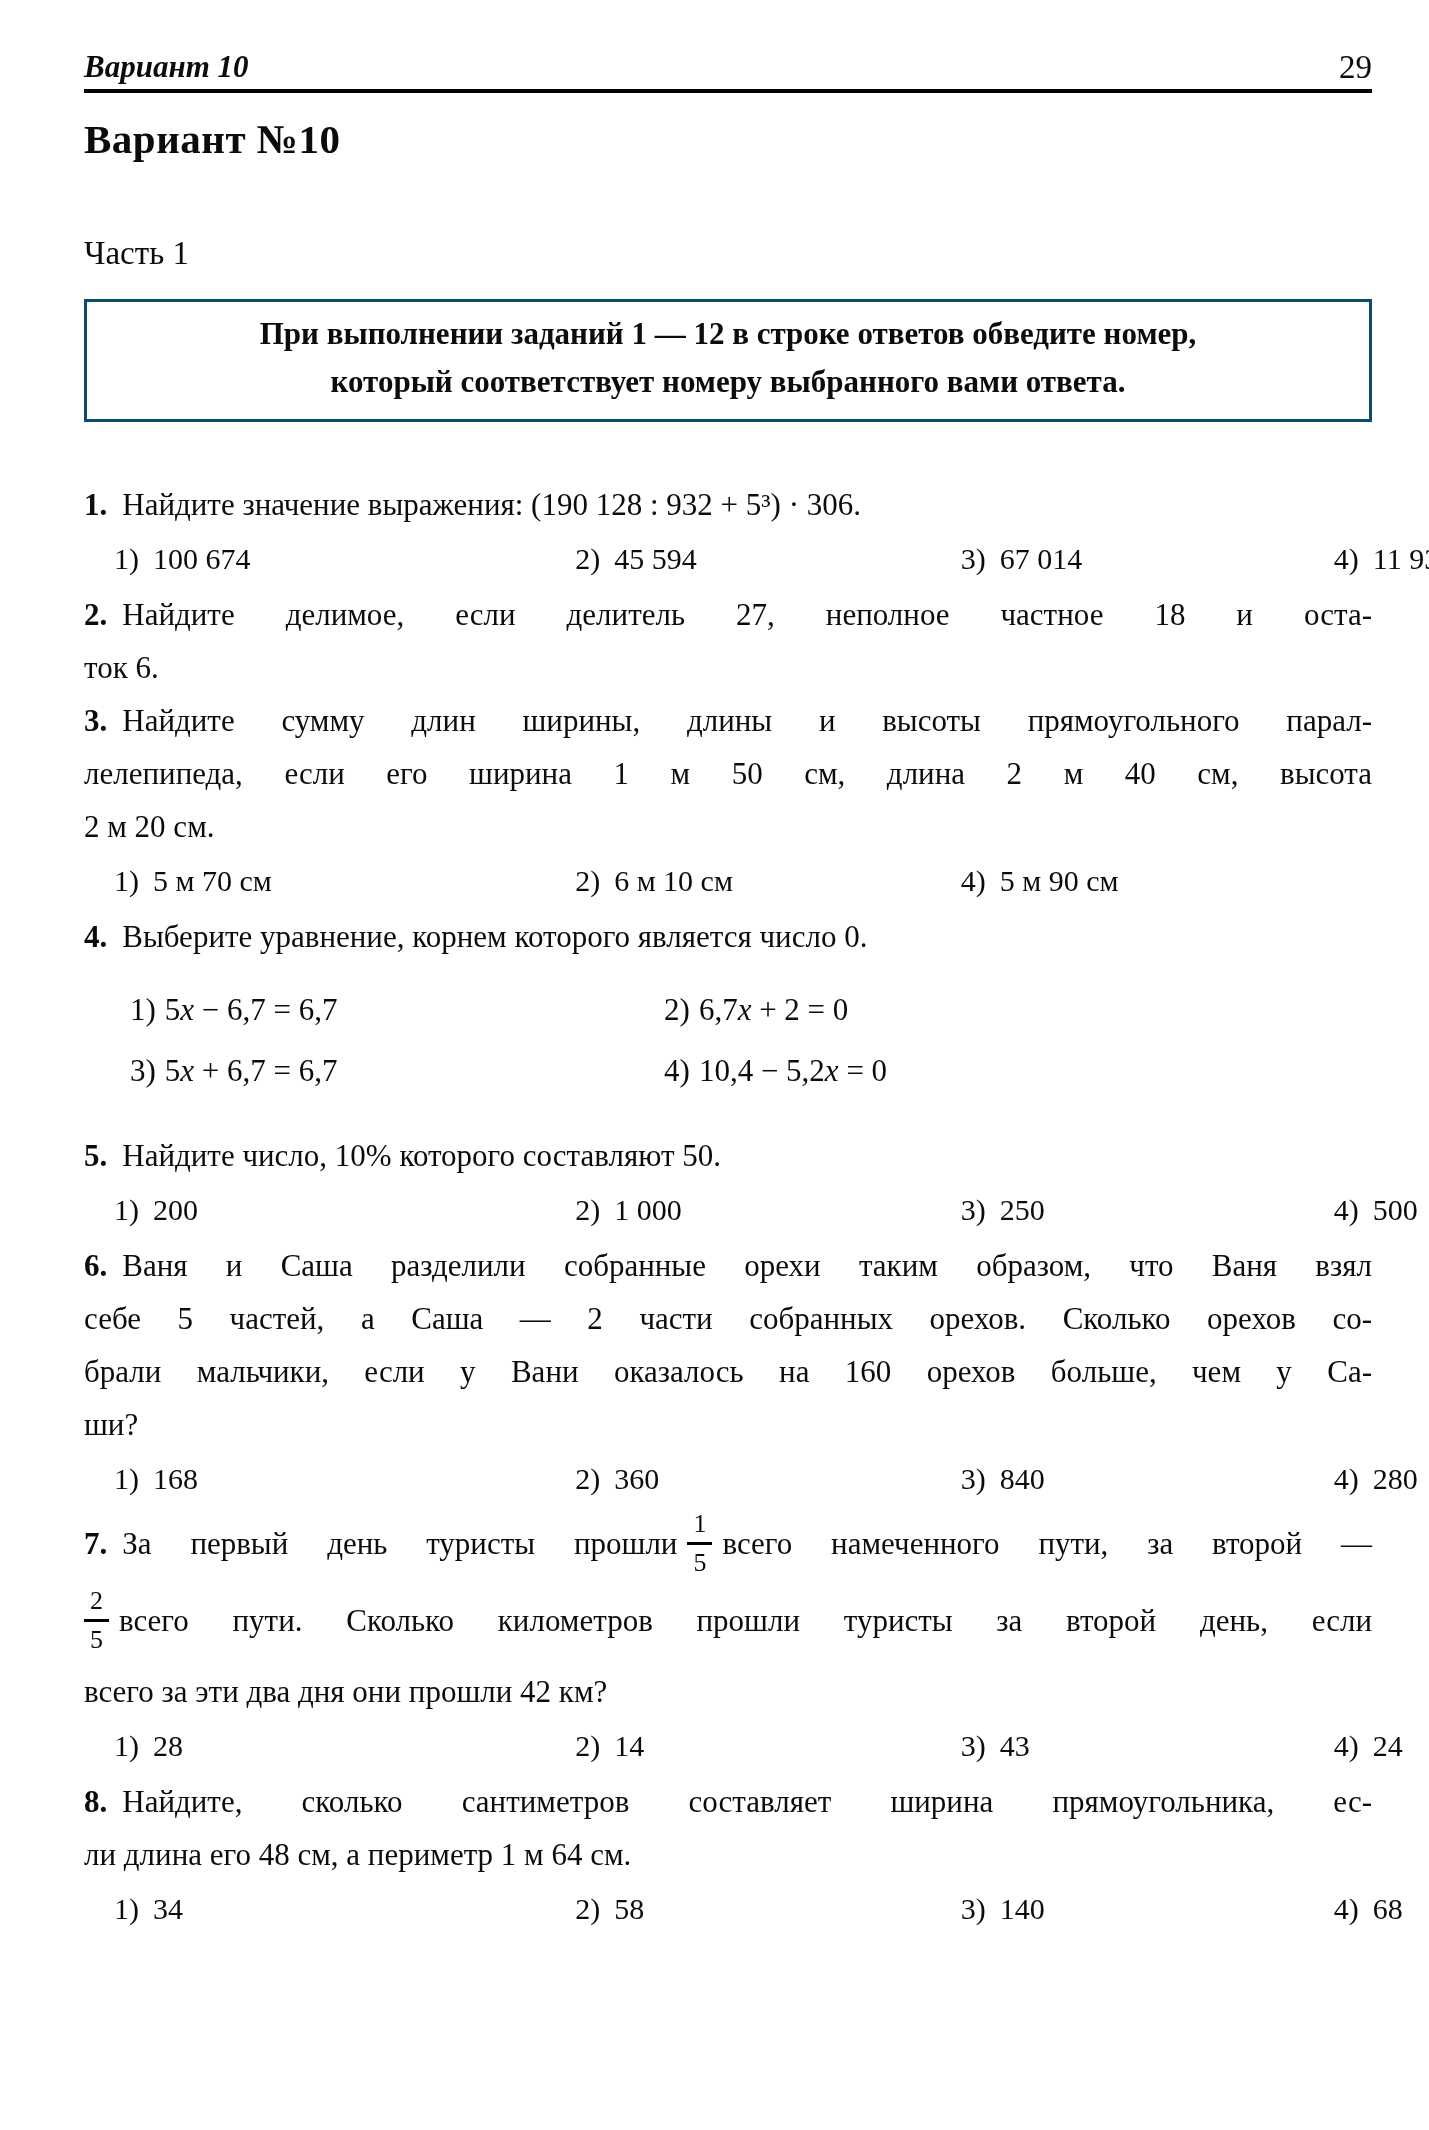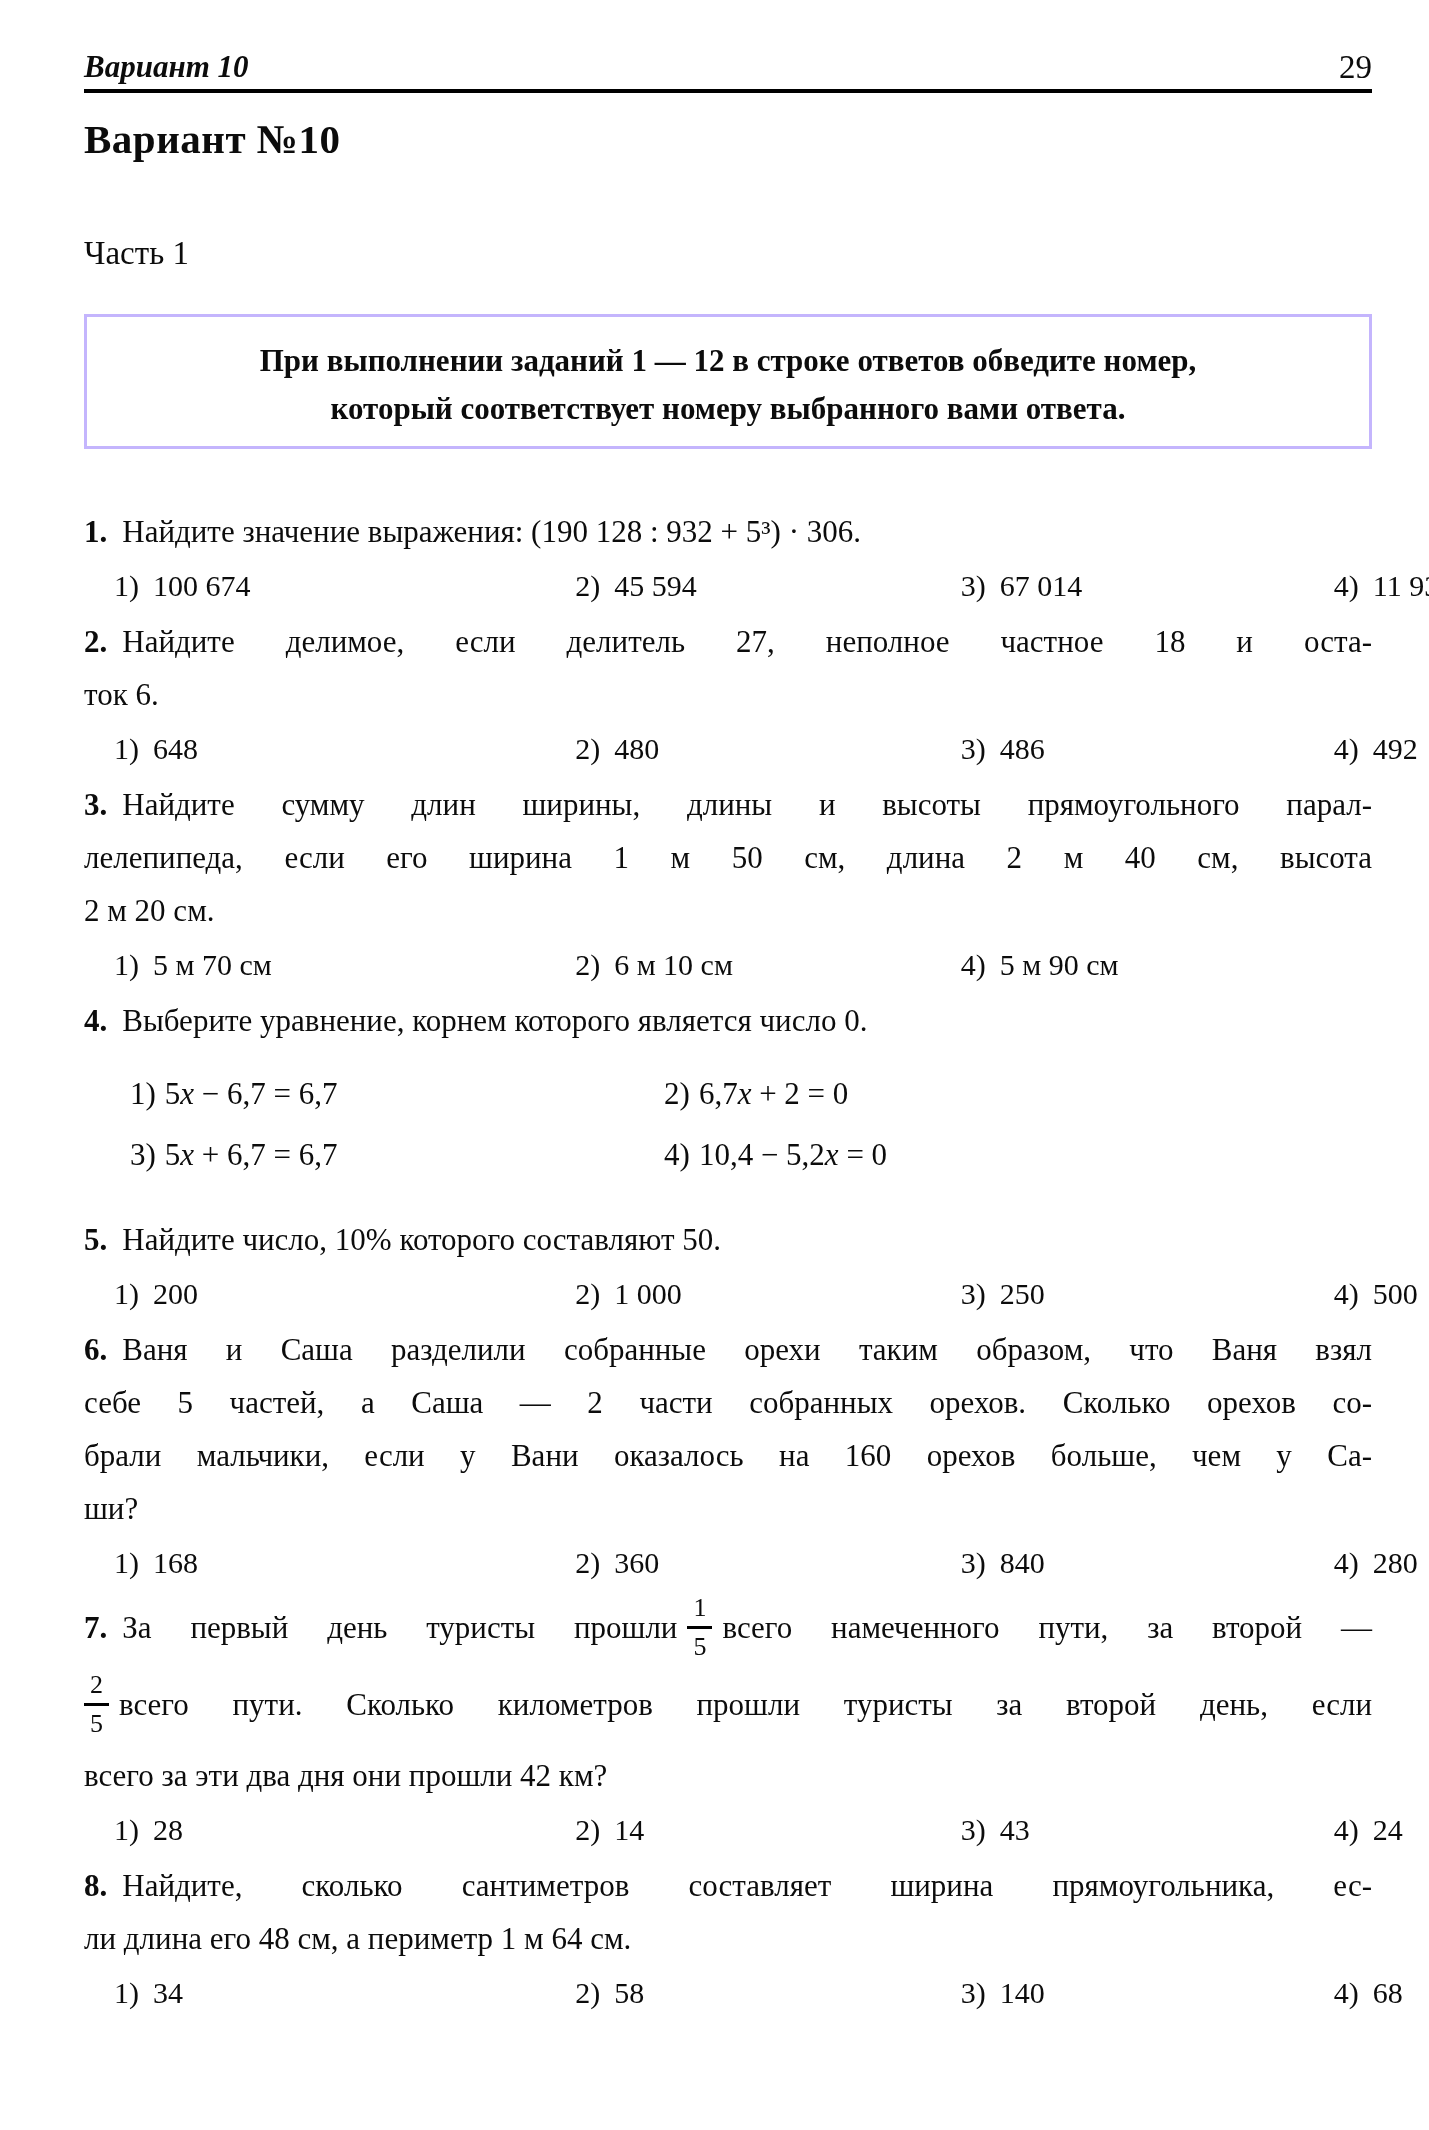--- a/index.html
+++ b/index.html
@@ -16,23 +16,23 @@
 
   .pagehead { display: flex; justify-content: space-between; align-items: flex-end; gap: 8px; }
   .ph-left { font-style: italic; font-weight: bold; font-size: 31px; line-height: 34px; }
   .ph-num { font-size: 33px; line-height: 34px; }
   .rule { border-bottom: 4px solid #000; margin-top: 5px; }
 
   .title { font-weight: bold; font-size: 41px; margin-top: 22px; letter-spacing: 0.5px; }
   .part  { font-weight: normal; font-size: 33px; margin-top: 72px; }
 
   .ibox {
-    border: 3px solid #c4b5fd;
-    margin-top: 42px;
-    padding: 20px 12px 13px;
+    border: 3px solid #0c4a6e;
+    margin-top: 27px;
+    padding: 8px 12px 13px;
     text-align: center; font-weight: bold;
     font-size: 31px; line-height: 48px;
   }
 
   .problems { margin-top: 56px; }
   .pline { font-size: 31px; line-height: 53px; }
   .fill { text-align: justify; text-align-last: justify; }
   .pnum { font-weight: bold; margin-right: 15px; }
 
   .answers {
@@ -91,26 +91,20 @@
         <span><span class="albl">3)</span><span class="aval">67 014</span></span>
         <span><span class="albl">4)</span><span class="aval">11 934</span></span>
       </div>
     </section>
 
     <section>
       <div class="pline fill">
         <span class="pnum">2.</span><span>Найдите делимое, если делитель 27, неполное частное 18 и оста-</span>
       </div>
       <div class="pline">ток 6.</div>
-      <div class="answers">
-        <span><span class="albl">1)</span><span class="aval">648</span></span>
-        <span><span class="albl">2)</span><span class="aval">480</span></span>
-        <span><span class="albl">3)</span><span class="aval">486</span></span>
-        <span><span class="albl">4)</span><span class="aval">492</span></span>
-      </div>
     </section>
 
     <section>
       <div class="pline fill">
         <span class="pnum">3.</span><span>Найдите сумму длин ширины, длины и высоты прямоугольного парал-</span>
       </div>
       <div class="pline fill">лелепипеда, если его ширина 1 м 50 см, длина 2 м 40 см, высота</div>
       <div class="pline">2 м 20 см.</div>
       <div class="answers">
         <span><span class="albl">1)</span><span class="aval">5 м 70 см</span></span>

